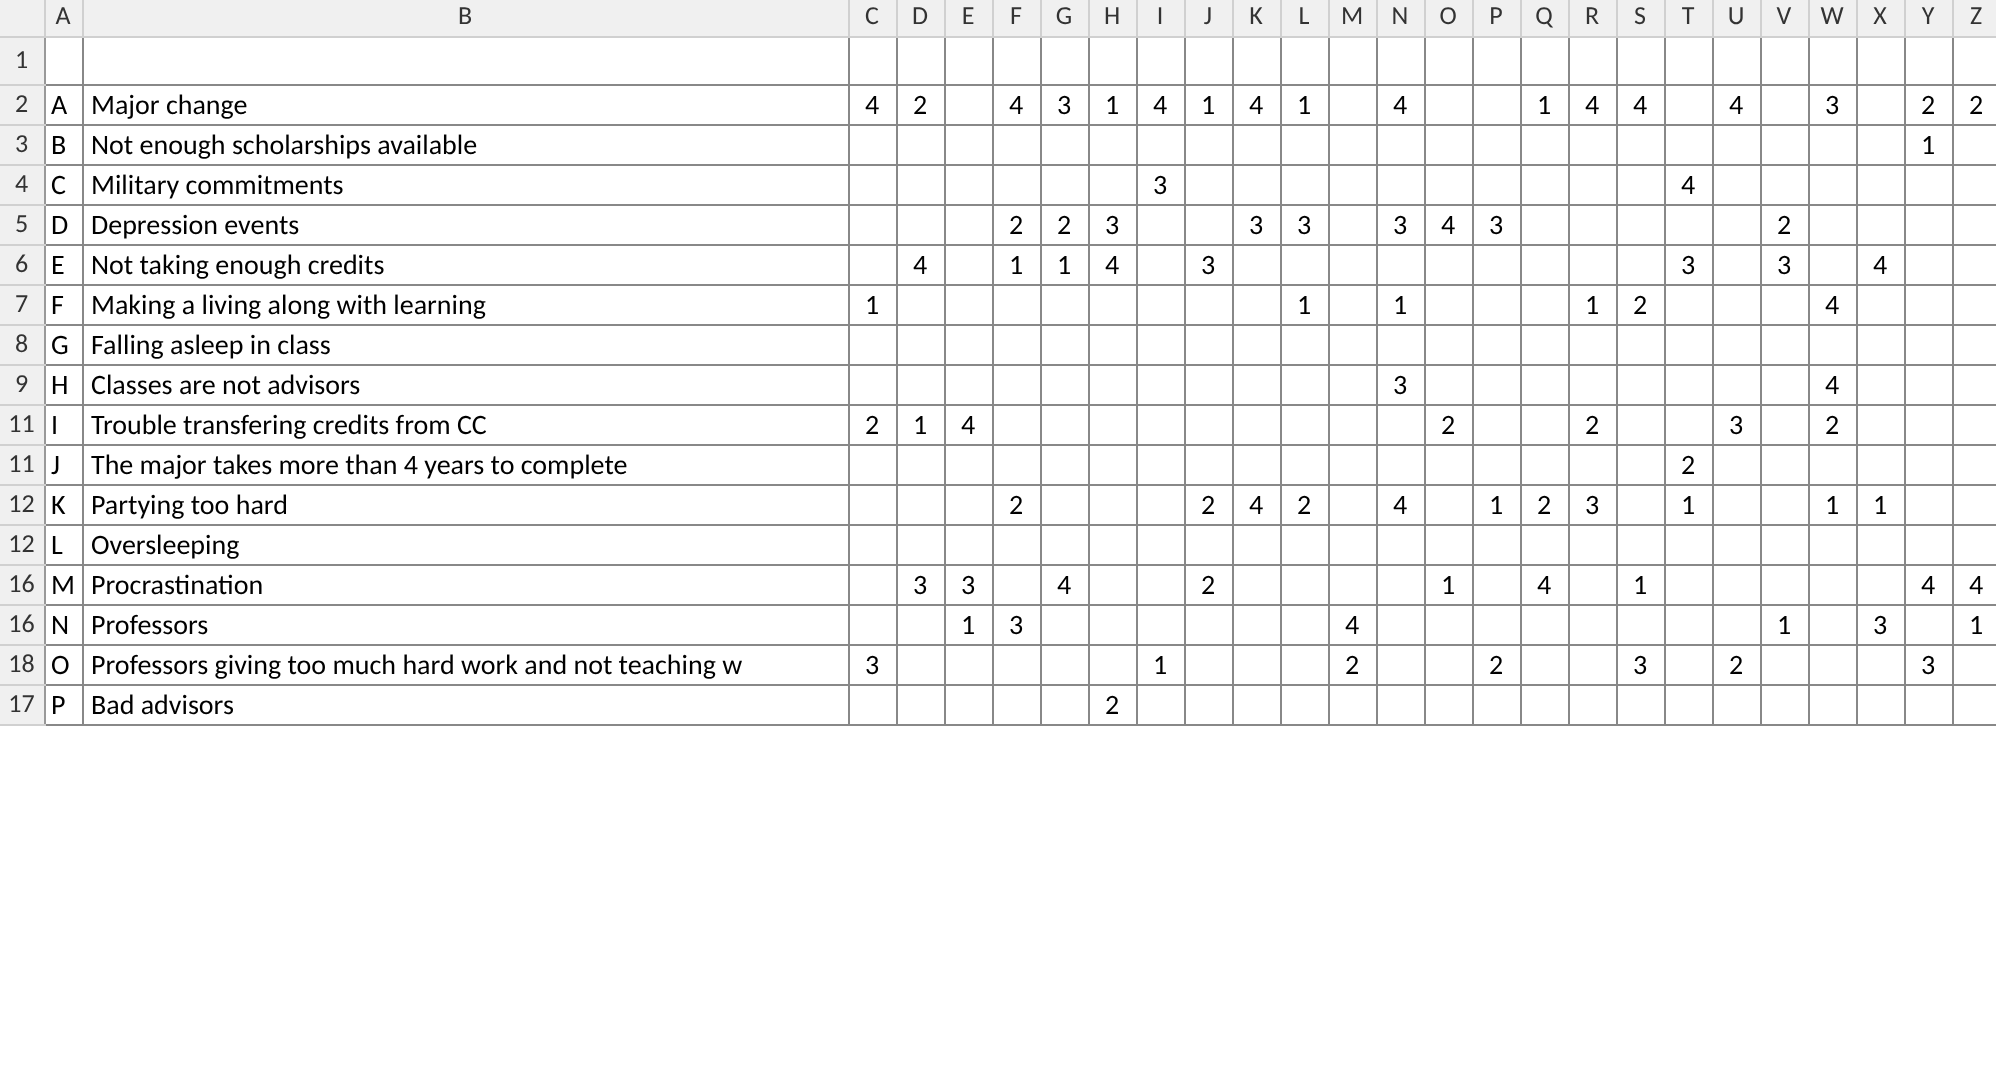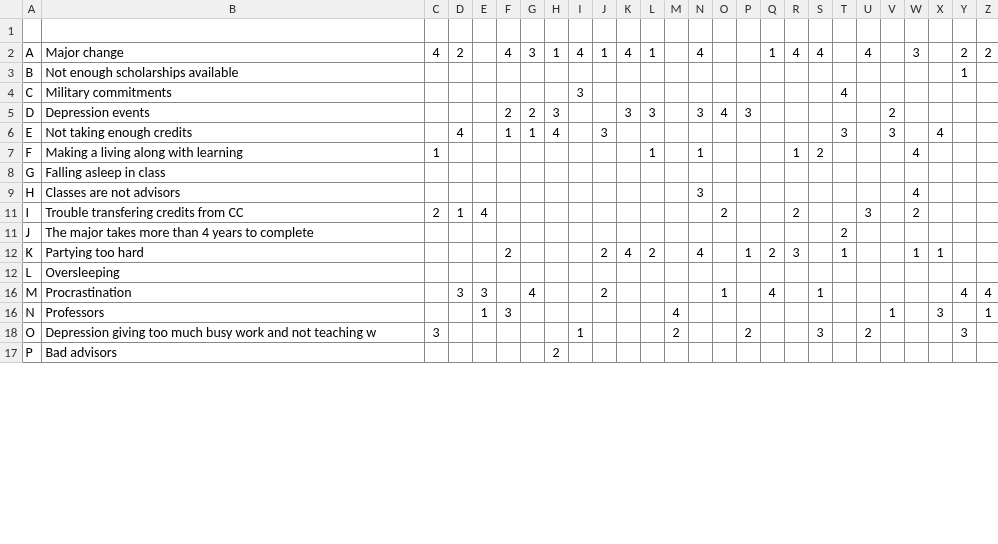--- a/index.html
+++ b/index.html
@@ -573,21 +573,21 @@
           <td class="cell"></td>
           <td class="cell">1</td>
           <td class="cell"></td>
           <td class="cell">3</td>
           <td class="cell"></td>
           <td class="cell">1</td>
         </tr>
         <tr>
           <td class="rowhdr">18</td>
           <td class="cell" style="text-align: left; padding-left: 3px;">O</td>
-          <td class="cell label">Depression giving too much busy work and not teaching w</td>
+          <td class="cell label">Professors giving too much hard work and not teaching w</td>
           <td class="cell">3</td>
           <td class="cell"></td>
           <td class="cell"></td>
           <td class="cell"></td>
           <td class="cell"></td>
           <td class="cell"></td>
           <td class="cell">1</td>
           <td class="cell"></td>
           <td class="cell"></td>
           <td class="cell"></td>

